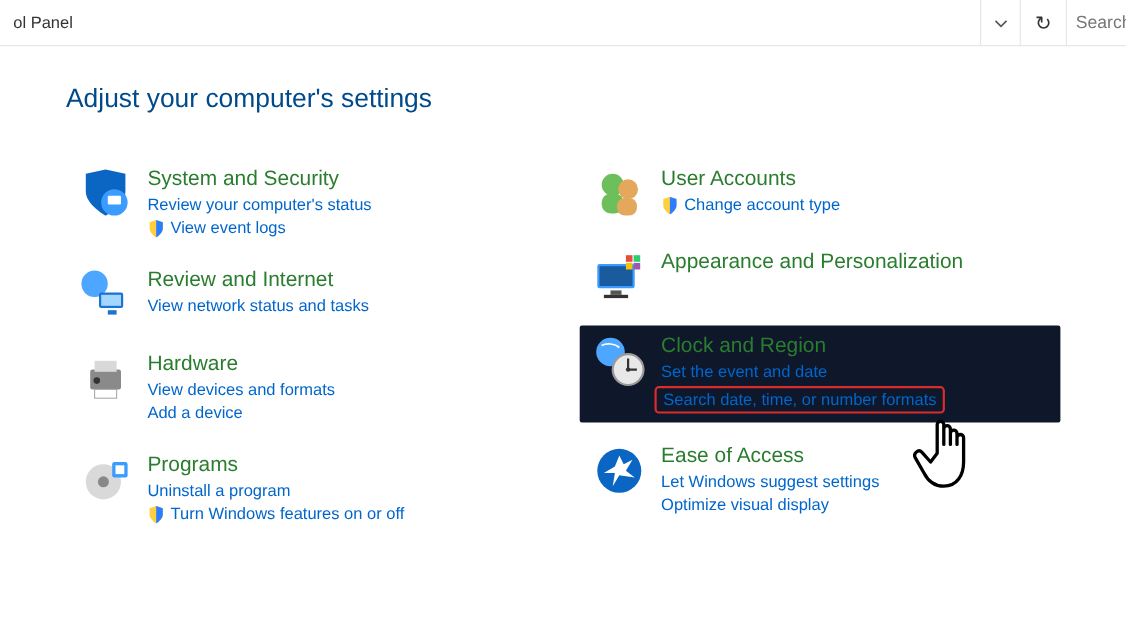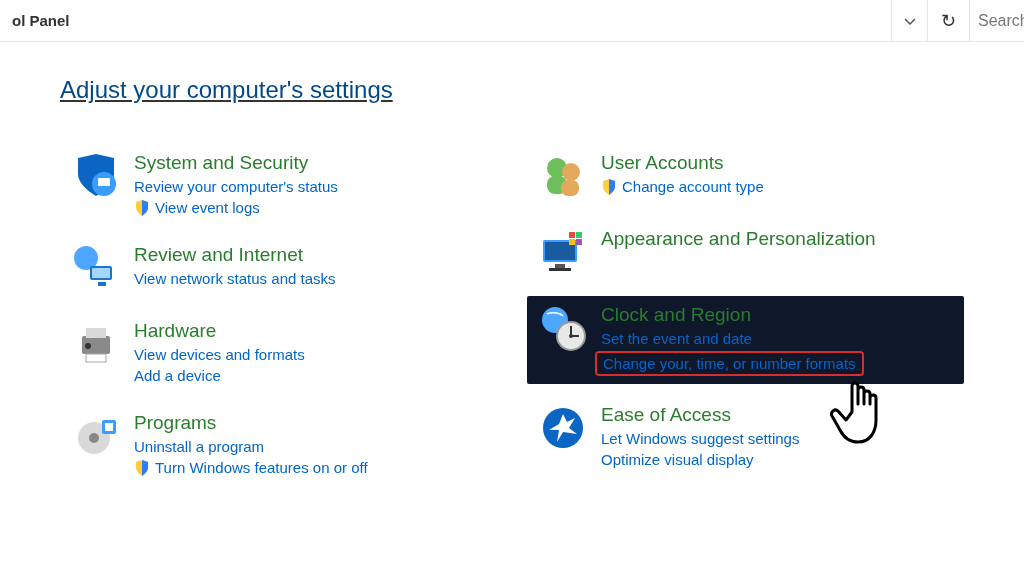--- a/index.html
+++ b/index.html
@@ -1,26 +1,26 @@
 <!DOCTYPE html>
 <html><head>
   <meta charset="utf-8">
   <style>
     * { box-sizing: border-box; margin: 0; padding: 0; }
     body { font-family: "Segoe UI", Tahoma, sans-serif; font-size: 14px; background: #fff; color: #333; width: 1024px; height: 567px; overflow: hidden; }
     
     .toolbar { display: flex; align-items: center; height: 42px; border-bottom: 1px solid #e5e5e5; }
-    .breadcrumb-box { flex: 1; display: flex; align-items: center; padding: 0 12px; height: 100%; border-right: 1px solid #e5e5e5; font-weight: bold; }
+    .breadcrumb-box { flex: 1; display: flex; align-items: center; padding: 0 12px; height: 100%; border-right: 1px solid #e5e5e5; }
     .breadcrumb-text { color: #333; font-size: 15px; }
     .chevron-btn { width: 36px; height: 42px; display: flex; align-items: center; justify-content: center; border-right: 1px solid #e5e5e5; cursor: pointer; }
     .refresh-btn { width: 42px; height: 42px; display: flex; align-items: center; justify-content: center; border-right: 1px solid #e5e5e5; cursor: pointer; font-size: 18px; }
     .search-box { width: 54px; padding: 0 8px; color: #777; font-size: 16px; display: flex; align-items: center; height: 100%; }
     
     .content { padding: 34px 60px 0 60px; position: relative; }
-    .header-row { display: flex; justify-content: space-between; align-items: center; margin-bottom: 40px; text-decoration: underline; }
+    .header-row { display: flex; justify-content: space-between; align-items: center; margin-bottom: 40px; }
     .page-title { color: #004a8b; font-size: 24px; font-weight: 400; }
     .viewby { display: flex; align-items: center; gap: 10px; }
     .viewby-label { color: #333; font-size: 15px; }
     .viewby-select { border: 1px solid #ccc; padding: 6px 14px; color: #0066cc; cursor: pointer; display: flex; align-items: center; gap: 6px; border-radius: 2px; font-size: 15px; }
     
     .categories { display: flex; gap: 30px; justify-content: space-between; }
     .column { flex: 1; display: flex; flex-direction: column; gap: 12px; }
     
     .category { display: flex; gap: 14px; padding: 8px 12px; border-radius: 2px; }
     .category.highlighted { background: #0f172a; }
@@ -173,21 +173,21 @@
             <circle cx="16" cy="16" r="13" fill="#4da6ff"></circle>
             <path d="M8 10 C12 8 20 8 24 12" stroke="#fff" fill="none" stroke-width="1.5"></path>
             <circle cx="32" cy="32" r="14" fill="#e8e8e8" stroke="#999" stroke-width="2"></circle>
             <line x1="32" y1="32" x2="32" y2="22" stroke="#333" stroke-width="2"></line>
             <line x1="32" y1="32" x2="40" y2="32" stroke="#333" stroke-width="2"></line>
             <circle cx="32" cy="32" r="2" fill="#333"></circle>
           </svg>
         <div class="cat-body">
           <a class="cat-title">Clock and Region</a>
           <a class="cat-link">Set the event and date</a>
-          <a class="cat-link boxed">Change your, time, or number formats</a>
+          <a class="cat-link boxed">Search date, time, or number formats</a>
         </div>
       </div>
 
       <div class="category">
         <svg class="cat-icon" viewBox="0 0 48 48">
             <circle cx="24" cy="24" r="20" fill="#0a66c2"></circle>
             <path d="M24 10 L28 18 L36 14 L30 24 L38 30 L24 28 L18 38 L20 26 L10 26 L20 20 Z" fill="#fff"></path>
           </svg>
         <div class="cat-body">
           <a class="cat-title">Ease of Access</a>

